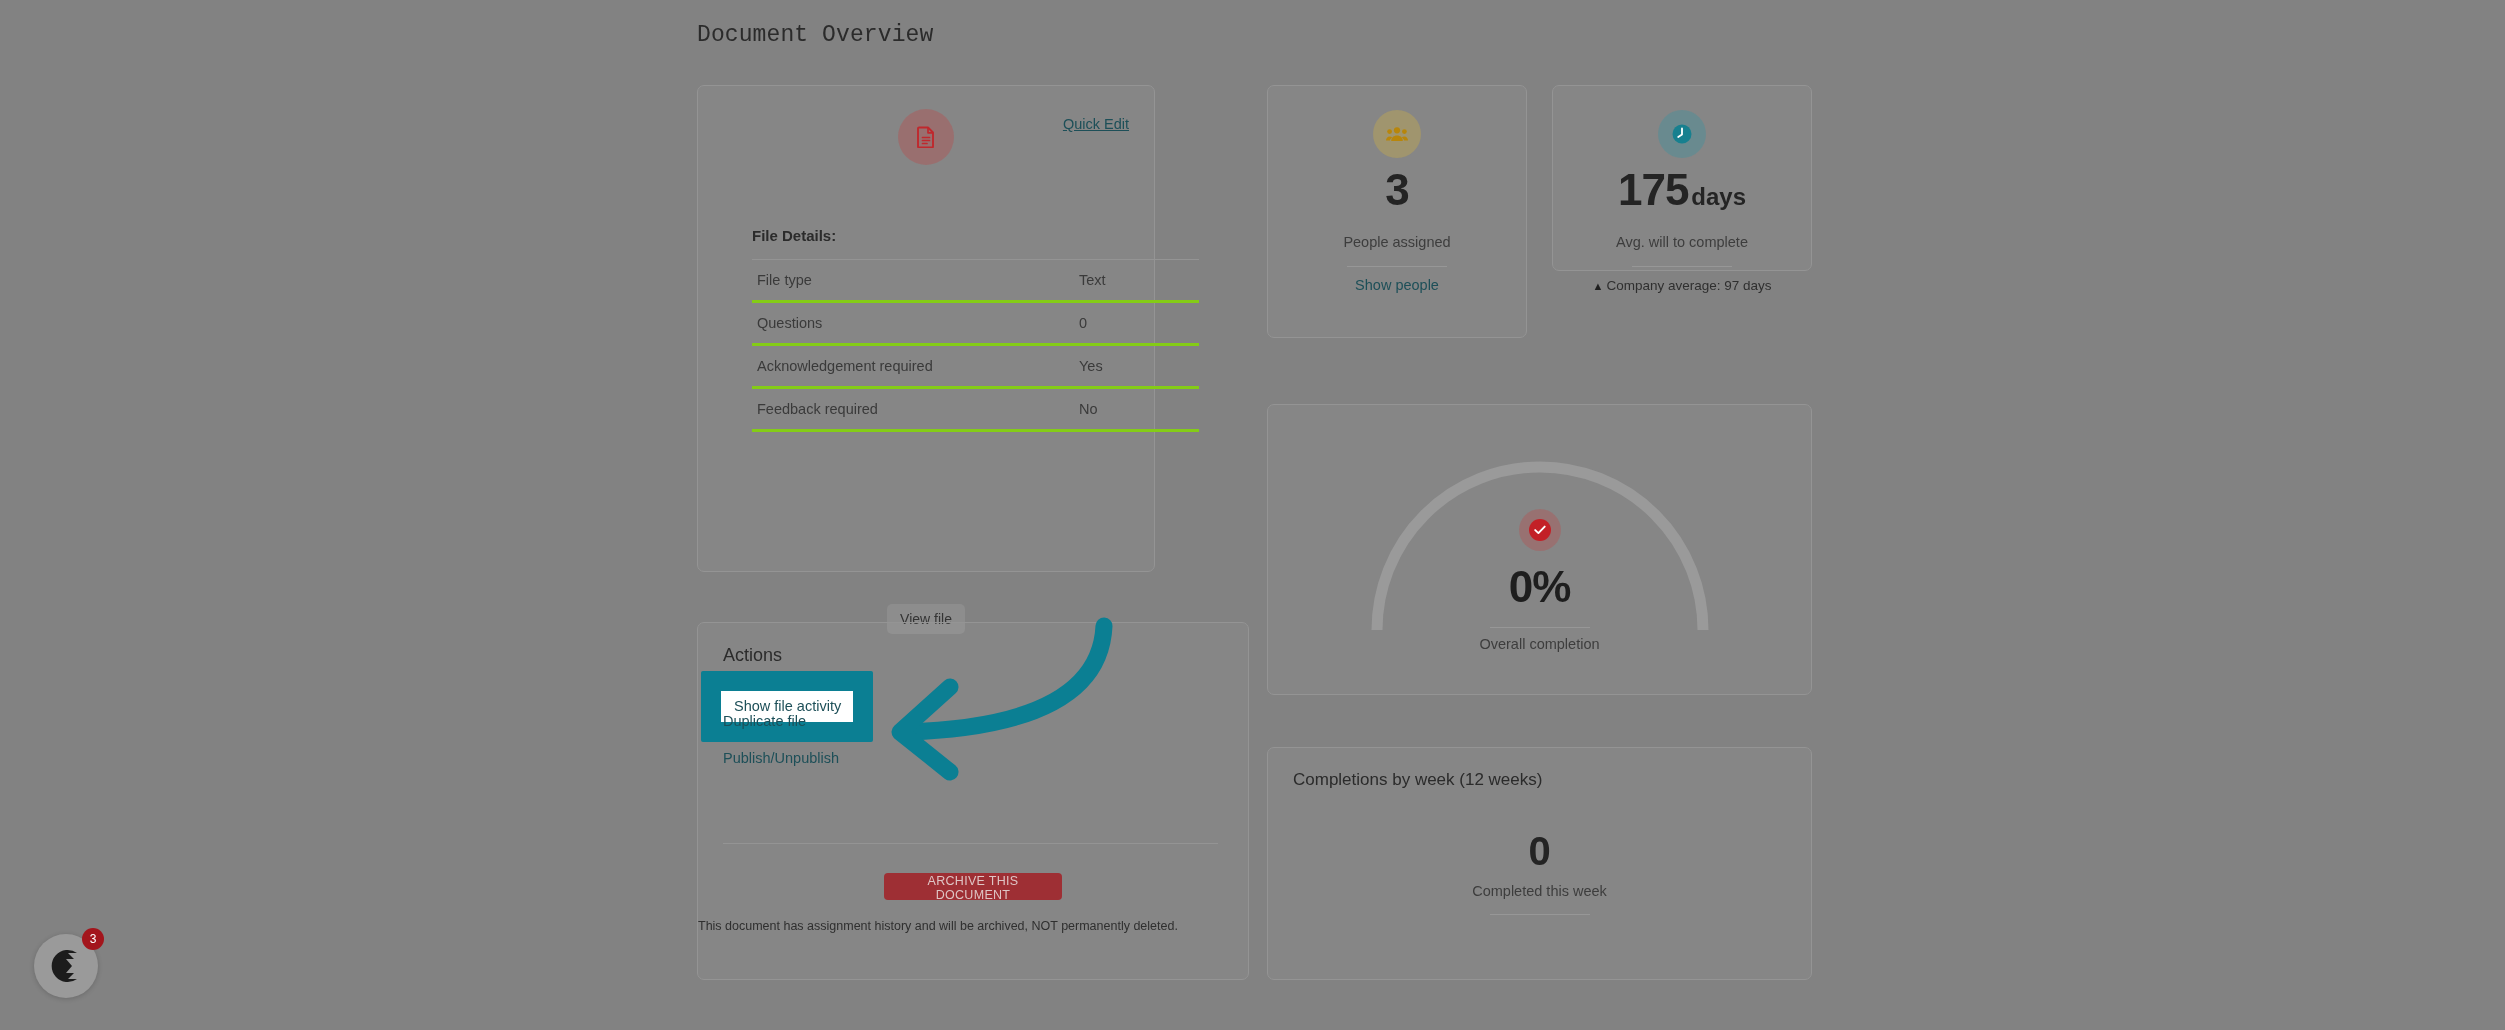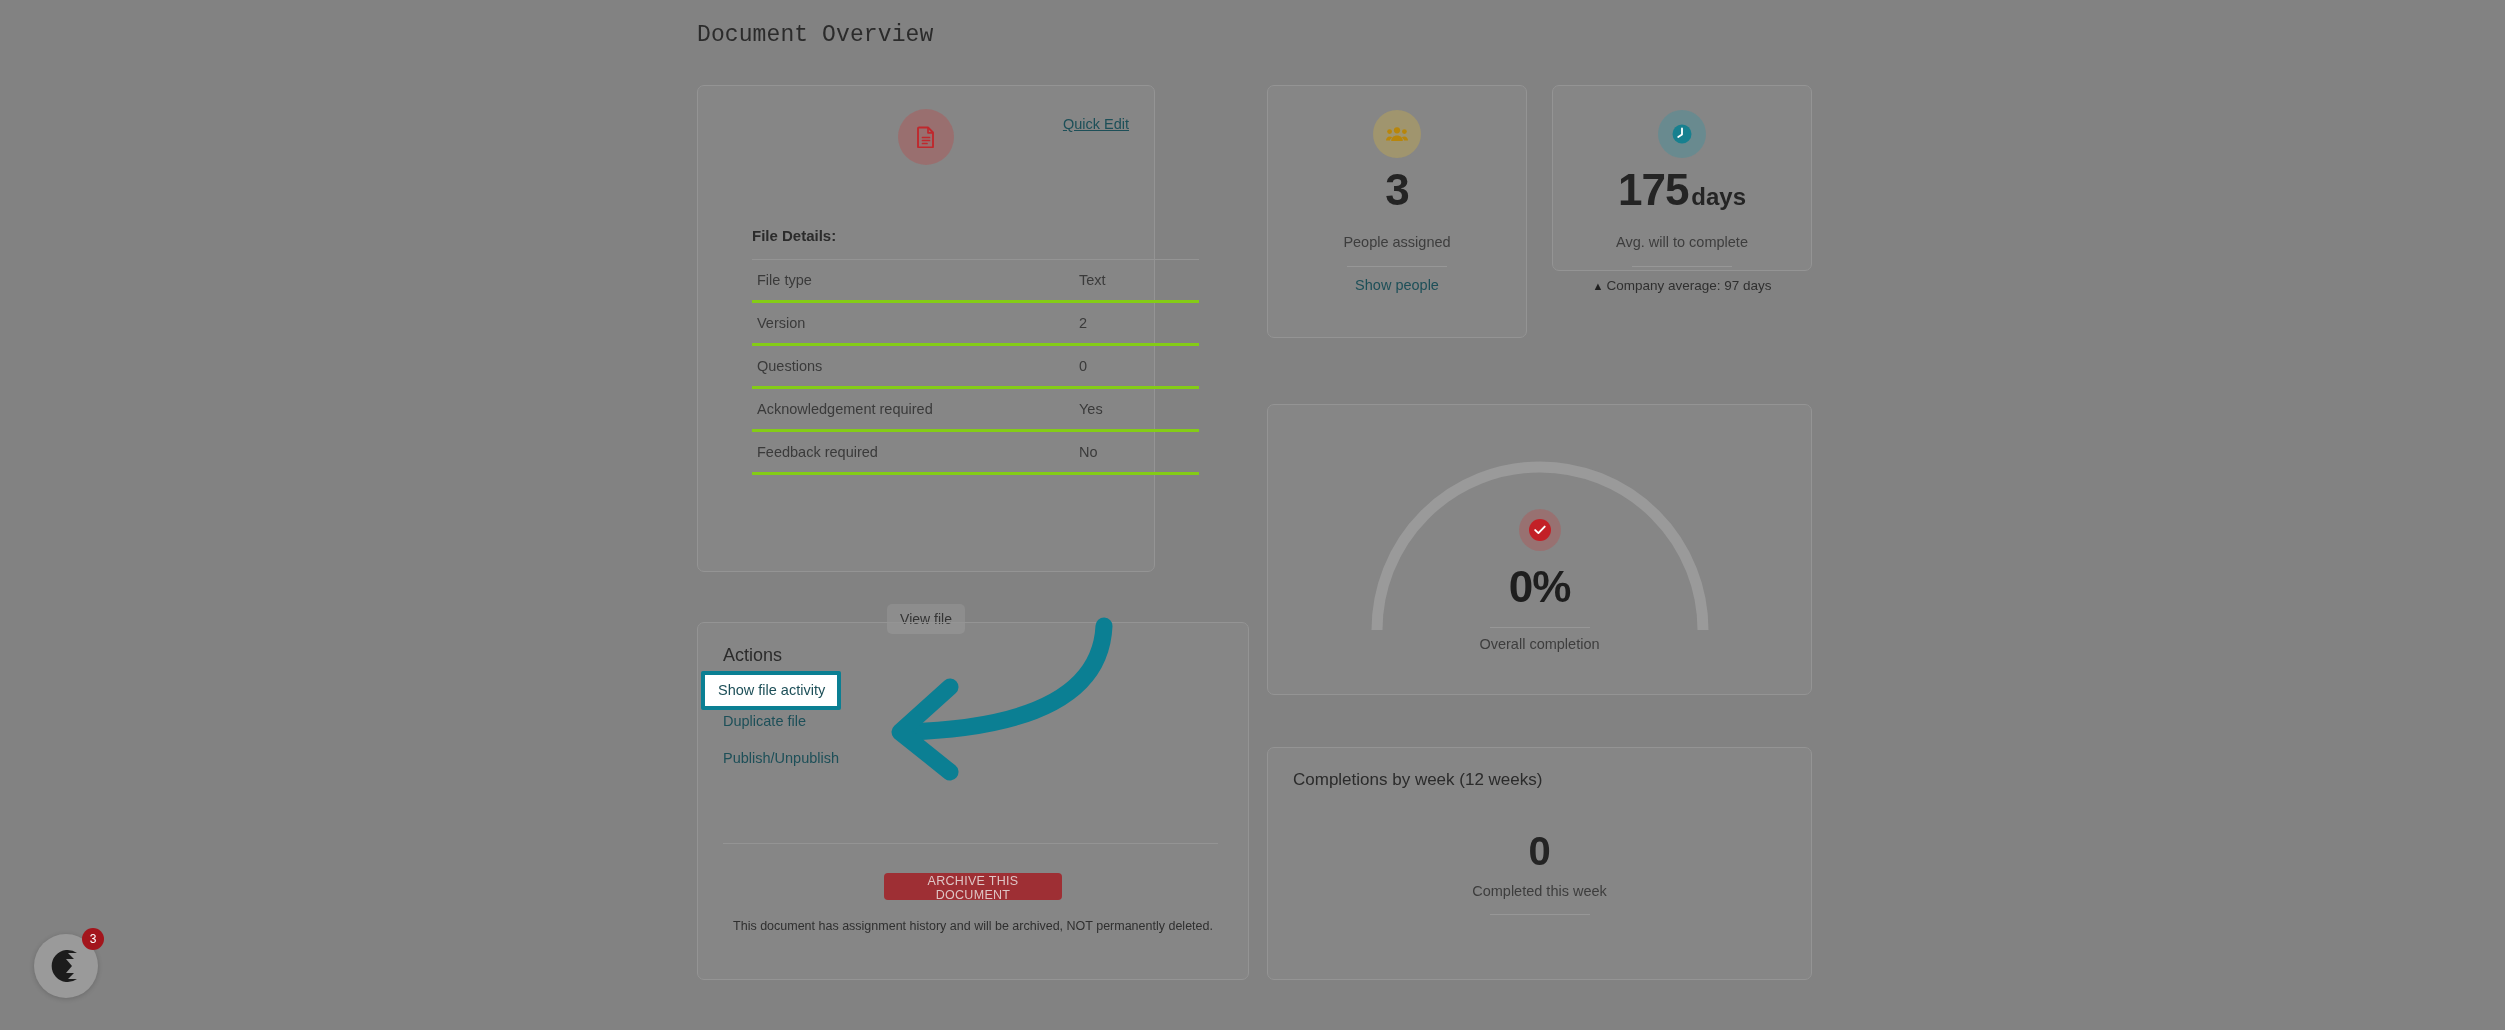--- a/index.html
+++ b/index.html
@@ -136,21 +136,21 @@
     white-space: nowrap;
   }
   #action-duplicate { top: 90px; }
   #action-publish   { top: 127px; }
 
   
   #action-show-activity-wrap {
     position: absolute;
     left: 3px;
     top: 48px;
-    padding: 4px;
+    padding: 20px;
     background: #0b7f93;
     border-radius: 2px;
   }
   #action-show-activity {
     display: block;
     background: #ffffff;
     padding: 7px 12px 8px 13px;
     font-size: 14.5px;
     color: #1d4f58;
     cursor: pointer;
@@ -181,21 +181,21 @@
     letter-spacing: 0.3px;
     color: #dfc5c5;
     cursor: pointer;
   }
 
   #archive-note {
     position: absolute;
     left: 0;
     right: 0;
     top: 296px;
-    text-align: center;
+    text-align: left;
     font-size: 12.5px;
     color: #2f2f2f;
   }
 
   
   #people-card { left: 1267px; top: 85px; width: 260px; height: 253px; }
   #days-card   { left: 1552px; top: 85px; width: 260px; height: 186px; }
 
   .stat-icon {
     position: absolute;
@@ -428,24 +428,20 @@
 
     <div id="quick-edit-link">Quick Edit</div>
 
     <div id="file-details-heading">File Details:</div>
 
     <table id="details-table">
       <tbody>
         <tr>
           <td>File type</td>
           <td class="val">Text</td>
-        </tr>
-        <tr>
-          <td>Version</td>
-          <td class="val">2</td>
         </tr>
         <tr>
           <td>Questions</td>
           <td class="val">0</td>
         </tr>
         <tr>
           <td>Acknowledgement required</td>
           <td class="val">Yes</td>
         </tr>
         <tr>

